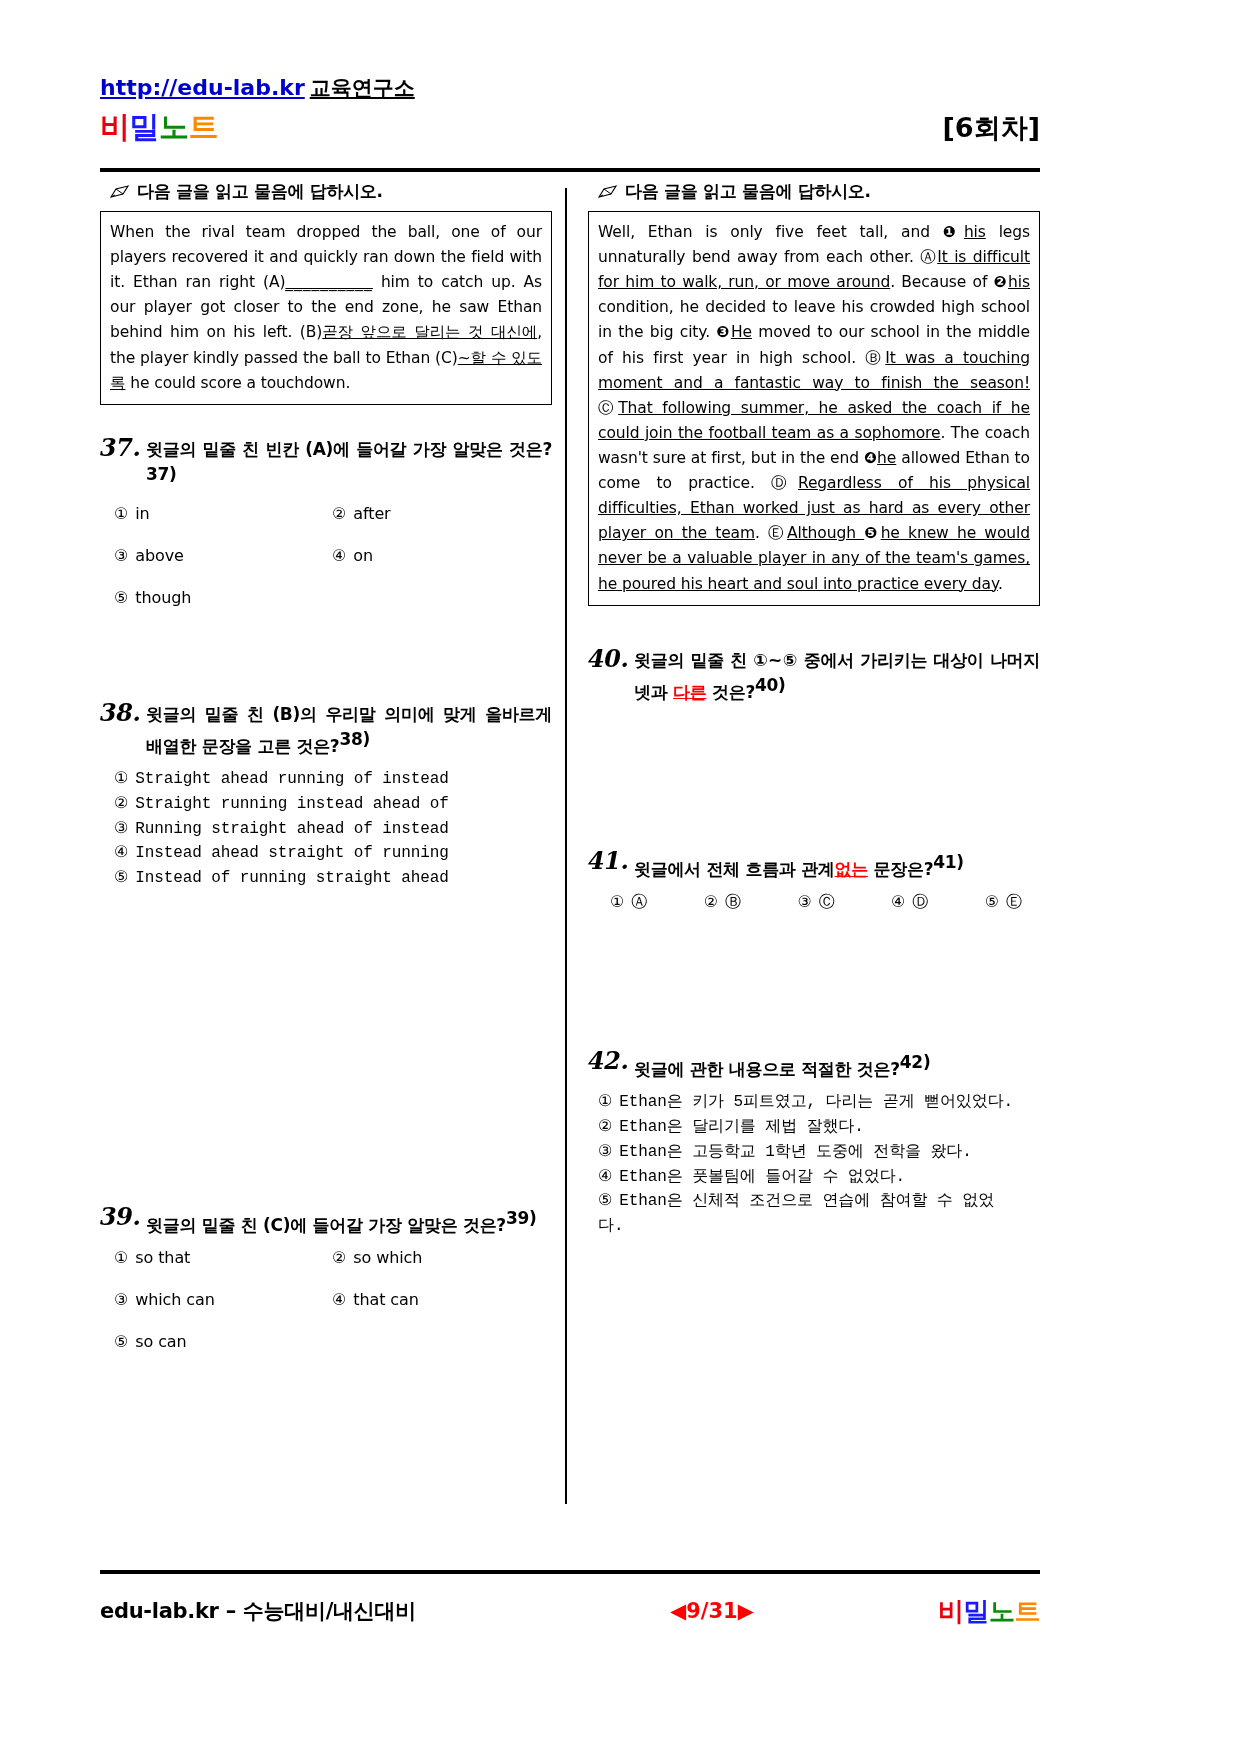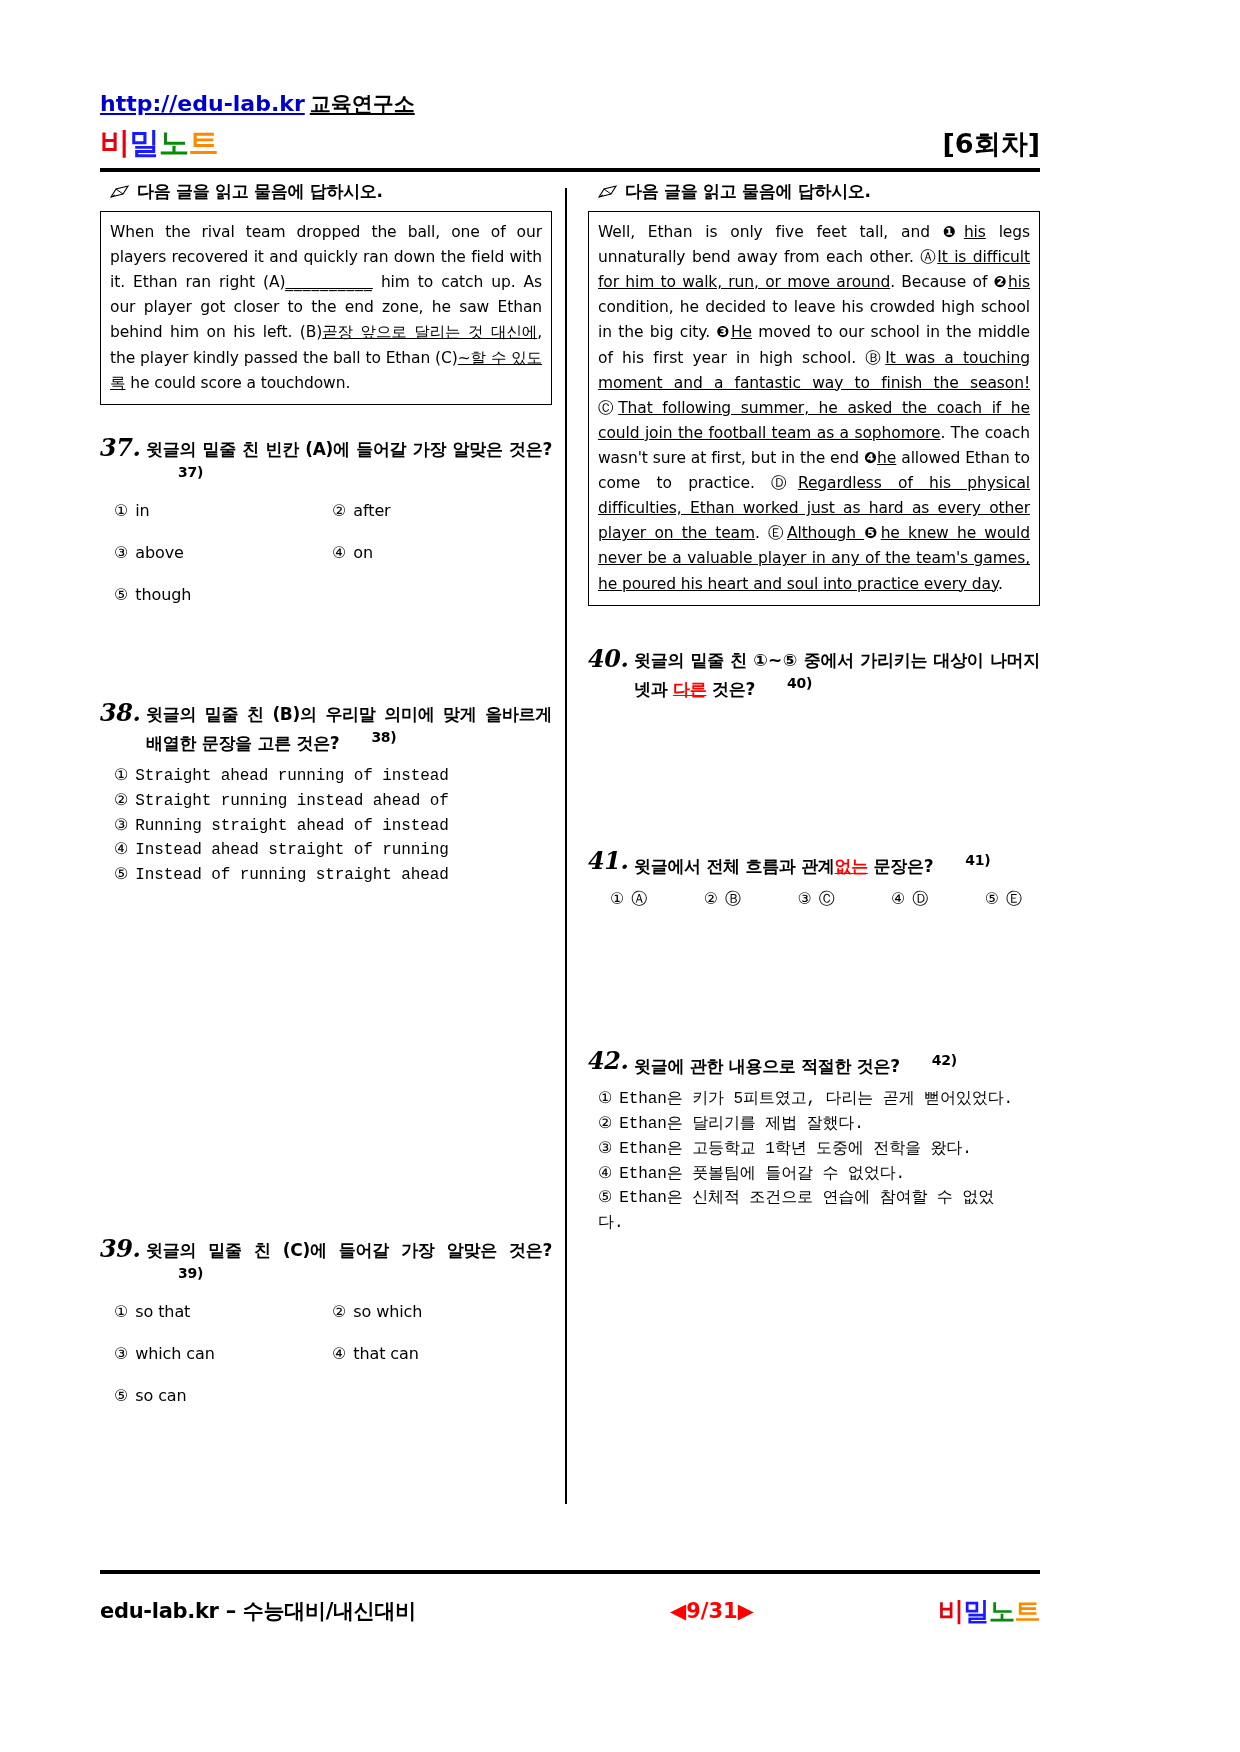--- a/index.html
+++ b/index.html
@@ -28,21 +28,20 @@
     position: absolute;
     left: 100px;
     top: 75px;
     width: 940px;
   }
   .site-line {
     font-size: 22px;
     font-weight: bold;
     line-height: 1.2;
     white-space: nowrap;
-    margin-top: 16px;
   }
   .site-url {
     color: #0000cc;
     text-decoration: underline;
     font-family: "DejaVu Sans", "Liberation Sans", sans-serif;
     font-size: 22px;
     font-weight: bold;
   }
   .site-sub {
     color: #000000;
@@ -174,24 +173,23 @@
   .q-text {
     font-size: 17px;
     font-weight: bold;
     line-height: 1.45;
     letter-spacing: -0.3px;
     flex: 1 1 auto;
     text-align: justify;
     padding-top: 2px;
   }
   .q-sup {
-    font-size: 14px;
+    font-size: 17px;
     vertical-align: super;
     font-weight: bold;
-    margin-left: 32px;
   }
   .red-u {
     color: #ff0000;
     text-decoration: underline;
   }
   .choices {
     margin: 9px 0 0 14px;
     font-size: 16px;
     line-height: 1.55;
   }
@@ -315,21 +313,21 @@
         </div>
         <div class="choices one-col">
           <div class="choice"><span class="mark">①</span><span>Straight ahead running of instead</span></div>
           <div class="choice"><span class="mark">②</span><span>Straight running instead ahead of</span></div>
           <div class="choice"><span class="mark">③</span><span>Running straight ahead of instead</span></div>
           <div class="choice"><span class="mark">④</span><span>Instead ahead straight of running</span></div>
           <div class="choice"><span class="mark">⑤</span><span>Instead of running straight ahead</span></div>
         </div>
       </div>
 
-      <div class="q abs" style="top: 1056px;">
+      <div class="q abs" style="top: 1024px;">
         <div class="q-head">
           <span class="q-num">39.</span>
           <span class="q-text"><span>윗글의 밑줄 친 (C)에 들어갈 가장 알맞은 것은?</span><span class="q-sup">39)</span></span>
         </div>
         <div class="choices two-col">
           <div class="choice"><span class="mark">①</span><span>so that</span></div>
           <div class="choice"><span class="mark">②</span><span>so which</span></div>
           <div class="choice"><span class="mark">③</span><span>which can</span></div>
           <div class="choice"><span class="mark">④</span><span>that can</span></div>
           <div class="choice"><span class="mark">⑤</span><span>so can</span></div>

